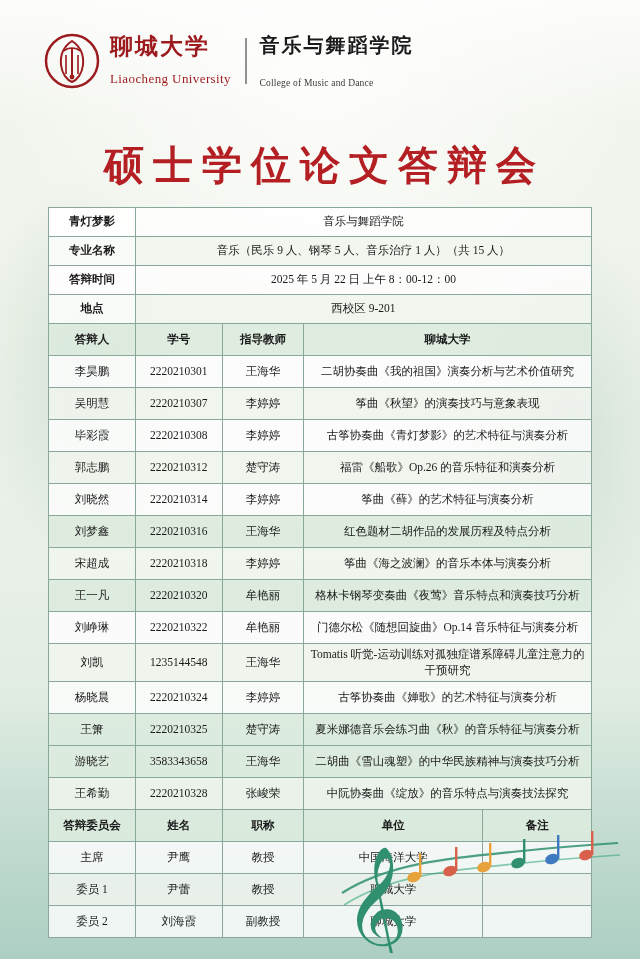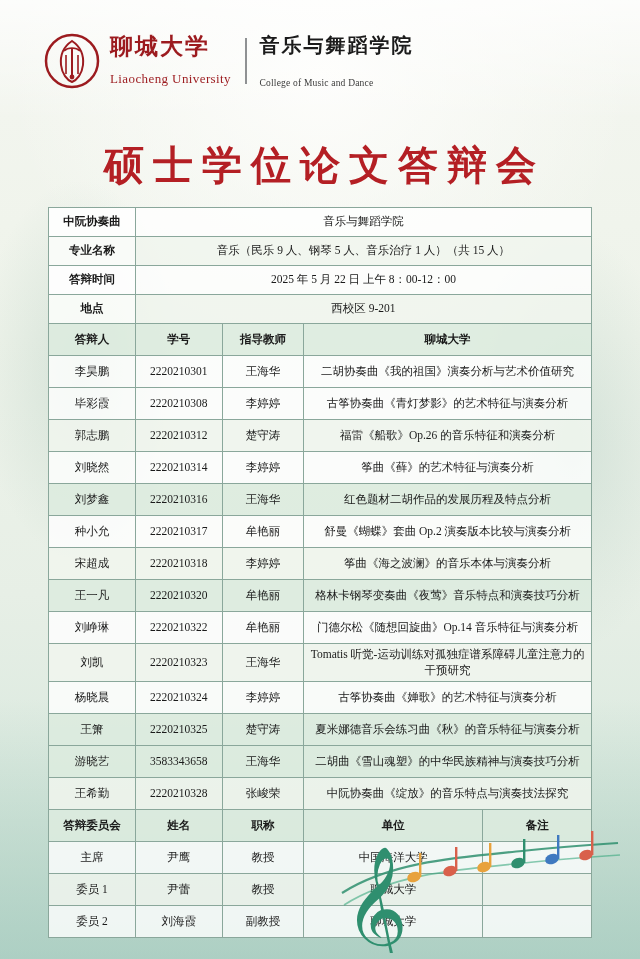--- a/index.html
+++ b/index.html
@@ -208,21 +208,21 @@
   <div class="table-wrap">
     <table>
       <colgroup>
         <col style="width:16%">
         <col style="width:16%">
         <col style="width:15%">
         <col style="width:53%">
       </colgroup>
       <tbody>
         <tr class="info zebra-a">
-          <td class="lbl">中阮协奏曲</td>
+          <td class="lbl">青灯梦影</td>
           <td colspan="3">音乐与舞蹈学院</td>
         </tr>
         <tr class="info zebra-b">
           <td class="lbl">专业名称</td>
           <td colspan="3">音乐（民乐 9 人、钢琴 5 人、音乐治疗 1 人）（共 15 人）</td>
         </tr>
         <tr class="info zebra-a">
           <td class="lbl">答辩时间</td>
           <td colspan="3">2025 年 5 月 22 日 上午 8：00-12：00</td>
         </tr>
@@ -237,20 +237,26 @@
           <td>指导教师</td>
           <td>聊城大学</td>
         </tr>
 
         <tr class="row-tall zebra-a">
           <td class="name">李昊鹏</td>
           <td>2220210301</td>
           <td>王海华</td>
           <td class="title-cell">二胡协奏曲《我的祖国》演奏分析与艺术价值研究</td>
         </tr>
+        <tr class="row-tall zebra-b">
+          <td class="name">吴明慧</td>
+          <td>2220210307</td>
+          <td>李婷婷</td>
+          <td class="title-cell">筝曲《秋望》的演奏技巧与意象表现</td>
+        </tr>
         <tr class="row-tall zebra-a">
           <td class="name">毕彩霞</td>
           <td>2220210308</td>
           <td>李婷婷</td>
           <td class="title-cell">古筝协奏曲《青灯梦影》的艺术特征与演奏分析</td>
         </tr>
         <tr class="row-tall zebra-b">
           <td class="name">郭志鹏</td>
           <td>2220210312</td>
           <td>楚守涛</td>
@@ -261,47 +267,41 @@
           <td>2220210314</td>
           <td>李婷婷</td>
           <td class="title-cell">筝曲《藓》的艺术特征与演奏分析</td>
         </tr>
         <tr class="row-tall greenish">
           <td class="name">刘梦鑫</td>
           <td>2220210316</td>
           <td>王海华</td>
           <td class="title-cell">红色题材二胡作品的发展历程及特点分析</td>
         </tr>
-        <tr class="row-tall zebra-a">
-          <td class="name">种小允</td>
-          <td>2220210317</td>
-          <td>牟艳丽</td>
-          <td class="title-cell">舒曼《蝴蝶》套曲 Op.2 演奏版本比较与演奏分析</td>
-        </tr>
         <tr class="row-tall zebra-b">
           <td class="name">宋超成</td>
           <td>2220210318</td>
           <td>李婷婷</td>
           <td class="title-cell">筝曲《海之波澜》的音乐本体与演奏分析</td>
         </tr>
         <tr class="row-tall greenish">
           <td class="name">王一凡</td>
           <td>2220210320</td>
           <td>牟艳丽</td>
           <td class="title-cell">格林卡钢琴变奏曲《夜莺》音乐特点和演奏技巧分析</td>
         </tr>
         <tr class="row-tall zebra-a">
           <td class="name">刘峥琳</td>
           <td>2220210322</td>
           <td>牟艳丽</td>
           <td class="title-cell">门德尔松《随想回旋曲》Op.14 音乐特征与演奏分析</td>
         </tr>
         <tr class="tall2 zebra-b">
           <td class="name">刘凯</td>
-          <td>2220210323</td>
+          <td>1235144548</td>
           <td>王海华</td>
           <td class="title-cell">Tomatis 听觉-运动训练对孤独症谱系障碍儿童注意力的干预研究</td>
         </tr>
         <tr class="row-tall zebra-a">
           <td class="name">杨晓晨</td>
           <td>2220210324</td>
           <td>李婷婷</td>
           <td class="title-cell">古筝协奏曲《婵歌》的艺术特征与演奏分析</td>
         </tr>
         <tr class="row-tall greenish">

